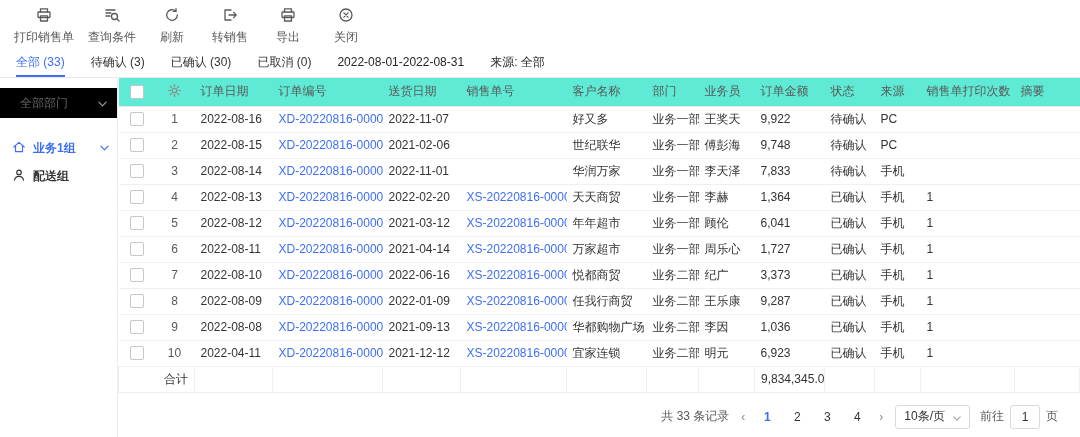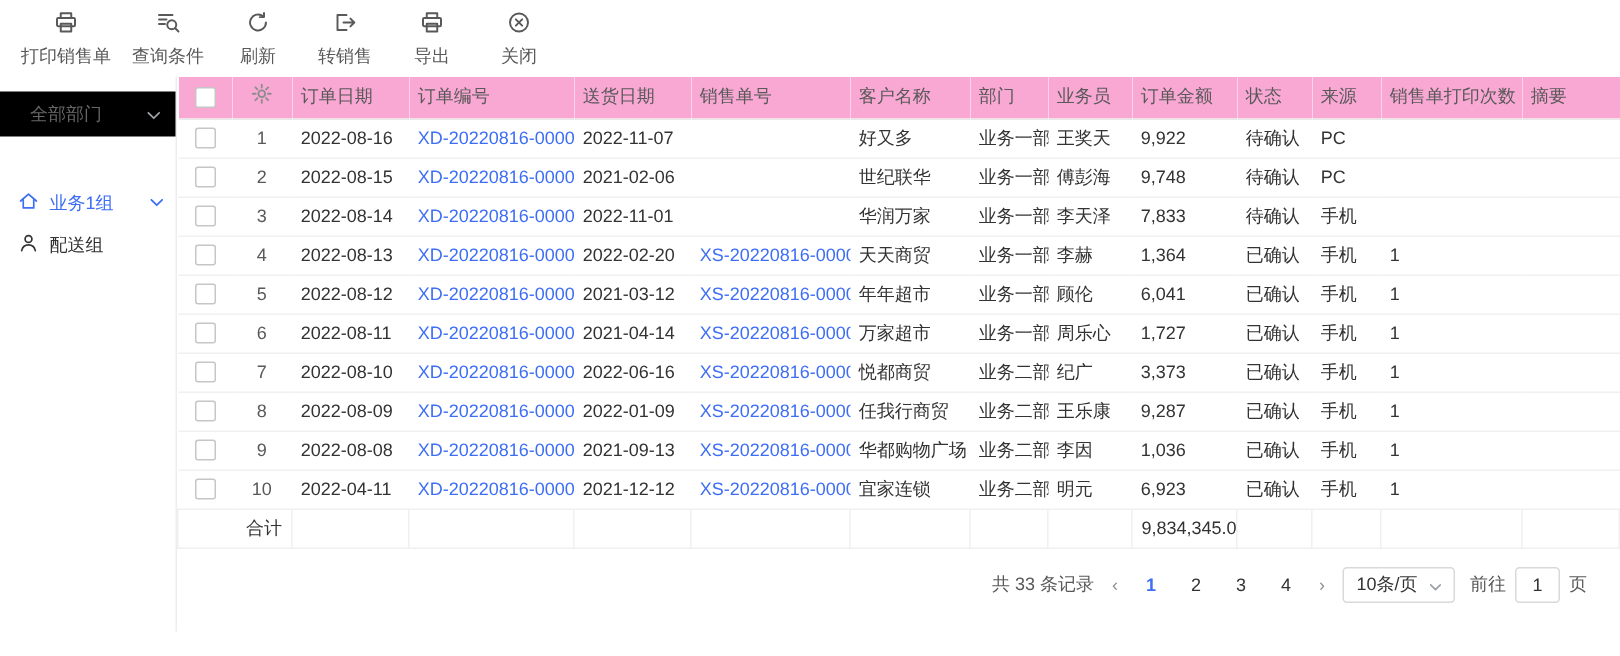--- a/index.html
+++ b/index.html
@@ -18,31 +18,31 @@
   
   .tabsrow { display:flex; align-items:flex-end; gap:26px; padding:0 16px; height:27px; border-bottom:1px solid #e9e9e9; }
   .tab { height:27px; line-height:25px; cursor:pointer; color:#333; white-space:nowrap; }
   .tab.active { color:#3d6ef5; border-bottom:2px solid #3d6ef5; }
   .tabsrow .meta { height:27px; line-height:25px; color:#262626; white-space:nowrap; }
 
   
   .content { display:flex; height:370px; }
   .sidebar { width:118px; border-right:1px solid #ededed; }
   .dept-select { display:flex; align-items:center; justify-content:space-between; height:30px; margin:10px 0 0 0; padding:0 10px 0 20px; background:#000000; color:#666; cursor:pointer; }
-  .side-items { margin-top:30px; }
+  .side-items { margin-top:16px;font-weight:bold; }
   .side-item { display:flex; align-items:center; gap:7px; height:28px; padding:0 8px 0 12px; cursor:pointer; color:#333; }
   .side-item.active { color:#3d6ef5; }
   .side-item svg { stroke:currentColor; }
   .side-item .chev { margin-left:auto; display:flex; }
 
   
   .main { flex:1; display:flex; flex-direction:column; min-width:0; }
   table { width:100%; border-collapse:collapse; table-layout:fixed; }
   th,td { height:26px; padding:0 6px; text-align:left; font-weight:normal; white-space:nowrap; overflow:hidden; border-bottom:1px solid #f0f0f0; }
-  thead th { height:28px; color:#595959; background:#f9a8d4; border-bottom:1px solid #e9e9e9;font-family:Liberation Serif, serif; }
+  thead th { height:28px; color:#595959; background:#5eead4; border-bottom:1px solid #e9e9e9; }
   td.c-check, th.c-check { text-align:center; padding:0; }
   td.c-idx { text-align:center; color:#595959; }
   th.c-gear { text-align:center; color:#8c8c8c; font-size:14px; padding:0; }
   .num { text-align:left; }
   .checkbox { display:inline-block; width:14px; height:14px; border:1px solid #c6c6c6; border-radius:2px; background:#fff; vertical-align:middle; cursor:pointer; }
   a.link { color:#3d6ef5; text-decoration:none; cursor:pointer; }
   tr.total-row td { border:1px solid #f0f0f0; border-bottom:1px solid #f0f0f0; color:#333; }
   tr.total-row td:first-child { text-align:right; }
 
   
@@ -112,20 +112,28 @@
       <span>
         <svg width="16" height="16" viewBox="0 0 16 16">
             <circle cx="8" cy="8" r="6"></circle>
             <path d="M5.9 5.9l4.2 4.2M10.1 5.9l-4.2 4.2"></path>
           </svg>
       </span>
       <span class="tlabel">关闭</span>
     </div>
   </div>
 
+  <div class="tabsrow">
+    <div class="tab active">全部 (33)</div>
+    <div class="tab">待确认 (3)</div>
+    <div class="tab">已确认 (30)</div>
+    <div class="tab">已取消 (0)</div>
+    <div class="meta">2022-08-01-2022-08-31</div>
+    <div class="meta">来源: 全部</div>
+  </div>
 
   <div class="content">
 
     <aside class="sidebar">
       <div class="dept-select">
         <span>全部部门</span>
         <span>
           <svg width="9" height="6" viewBox="0 0 10 6">
               <path d="M1 1l4 4 4-4" stroke="#9aa0a6"></path>
             </svg>

